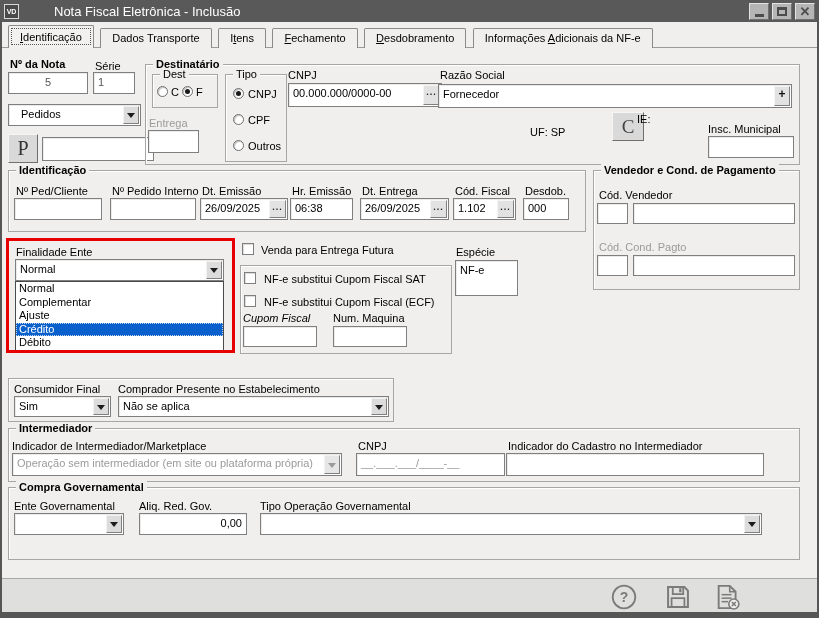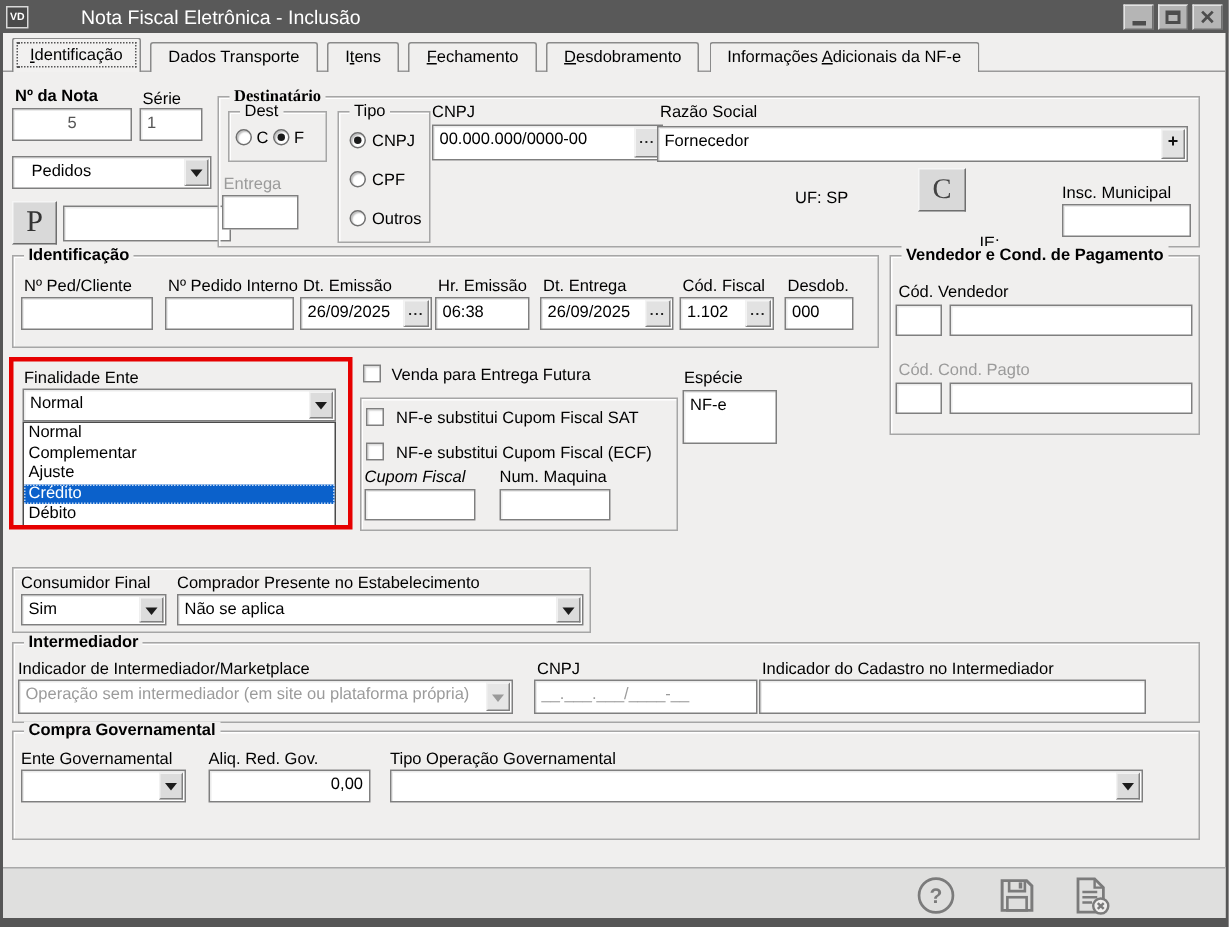--- a/index.html
+++ b/index.html
@@ -93,21 +93,21 @@
     <div class="tf" style="left:91px;top:50px;width:42px;height:22px;color:#555;">1</div>
 
     <div class="tf" style="left:6px;top:82px;width:133px;height:22px;padding-left:12px;">
       <span>Pedidos</span>
       <span class="ab"></span>
     </div>
 
     <div class="btn3d serif" style="left:6px;top:112px;width:30px;height:29px;font-size:20px;color:#333;">P</div>
     <div class="tf" style="left:40px;top:115px;width:112px;height:24px;"></div>
 
-    <div class="grp" style="left:143px;top:42px;width:655px;height:101px;font-family:Liberation Serif, serif;">
+    <div class="grp" style="left:143px;top:42px;width:655px;height:101px;">
       <span class="legend b">Destinatário</span>
     </div>
 
     <div class="grp" style="left:150px;top:52px;width:66px;height:34px;">
       <span class="legend">Dest</span>
     </div>
     <div class="radio" style="left:155px;top:64px;"></div>
     <div class="lbl" style="left:169px;top:64px;">C</div>
     <div class="radio sel" style="left:180px;top:64px;"></div>
     <div class="lbl" style="left:194px;top:64px;">F</div>
@@ -132,21 +132,21 @@
     </div>
 
     <div class="lbl" style="left:438px;top:47px;">Razão Social</div>
     <div class="tf" style="left:436px;top:62px;width:354px;height:24px;">
       <span>Fornecedor</span>
       <span class="plus">+</span>
     </div>
 
     <div class="lbl" style="left:528px;top:104px;">UF: SP</div>
     <div class="btn3d serif" style="left:610px;top:90px;width:32px;height:29px;font-size:19px;color:#444;">C</div>
-    <div class="lbl" style="left:651px;top:91px;margin-top:43px;">IE:</div>
+    <div class="lbl" style="left:635px;top:91px;">IE:</div>
     <div class="lbl" style="left:706px;top:101px;">Insc. Municipal</div>
     <div class="tf" style="left:706px;top:114px;width:86px;height:22px;"></div>
 
     <div class="grp" style="left:6px;top:148px;width:578px;height:62px;">
       <span class="legend b">Identificação</span>
     </div>
     <div class="lbl" style="left:14px;top:163px;">Nº Ped/Cliente</div>
     <div class="tf" style="left:12px;top:176px;width:88px;height:22px;"></div>
     <div class="lbl" style="left:110px;top:163px;">Nº Pedido Interno</div>
     <div class="tf" style="left:108px;top:176px;width:86px;height:22px;"></div>

